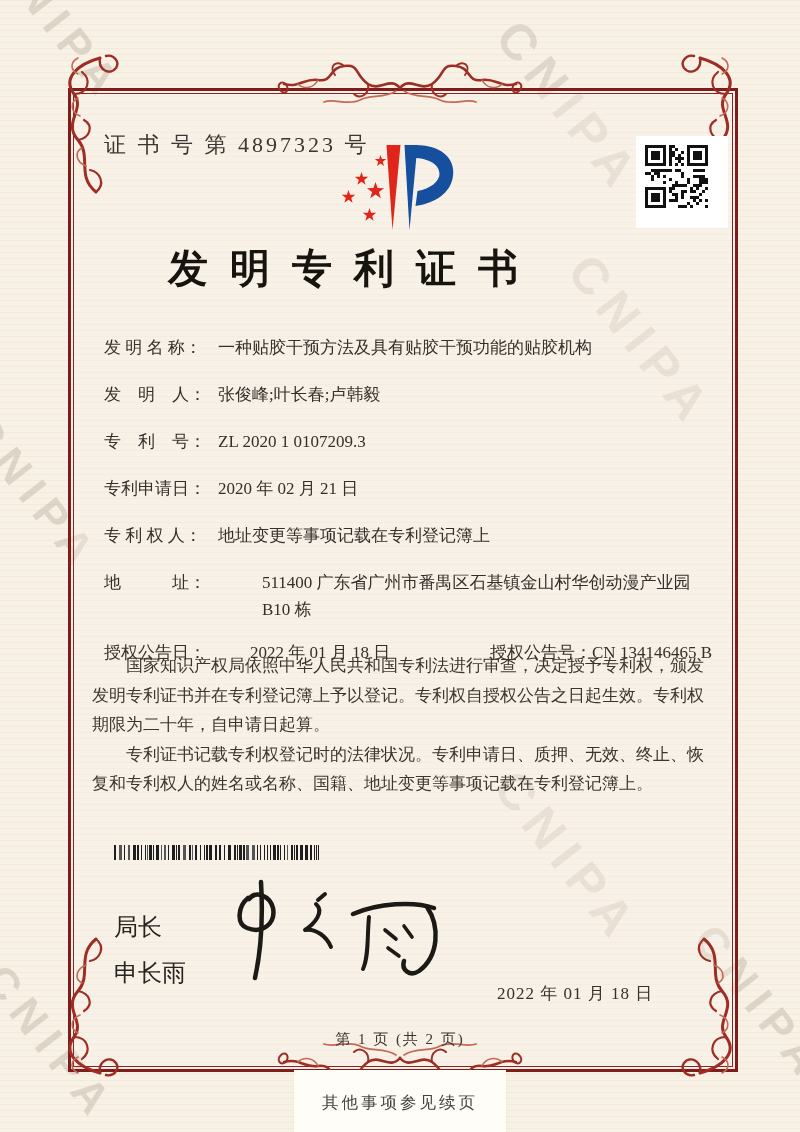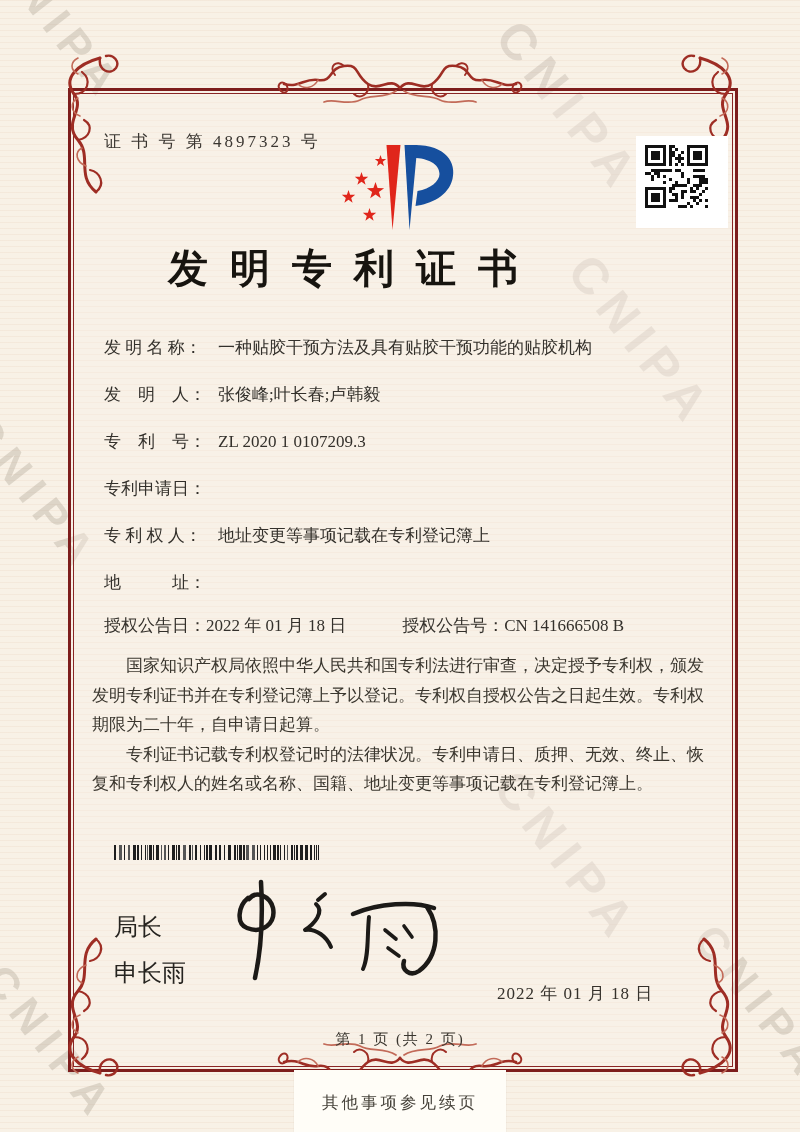--- a/index.html
+++ b/index.html
@@ -23,34 +23,34 @@
     position:absolute;left:68px;top:88px;width:664px;height:978px;
     border:3px solid #7d1d1c;z-index:2;
     background:rgba(250,242,231,0.35);
   }
   .frame-inner{
     position:absolute;left:2px;top:2px;right:2px;bottom:2px;
     border:1px solid #8a2524;
   }
   .ornament{position:absolute;z-index:3;pointer-events:none;}
   .content{position:absolute;left:0;top:0;width:800px;height:1132px;z-index:4;}
-  .cert-no{position:absolute;left:104px;top:130px;font-size:17px;letter-spacing:3px;color:#3a3631;}
+  .cert-no{position:absolute;left:104px;top:130px;font-size:22px;letter-spacing:3px;color:#3a3631;}
   .logo{position:absolute;left:328px;top:133px;}
   .qr-box{position:absolute;left:636px;top:136px;width:92px;height:92px;background:#ffffff;}
   .qr-box svg{position:absolute;left:9px;top:9px;}
   .title{
     position:absolute;left:0;top:241px;width:686px;text-align:center;
     font-size:40px;font-weight:700;letter-spacing:0.55em;text-indent:0.55em;
     color:#17140f;
   }
   .fields{position:absolute;left:104px;top:334px;width:608px;font-size:17px;}
   .field-row{display:flex;line-height:27px;margin-bottom:20px;}
   .field-label{width:114px;flex:0 0 114px;white-space:pre;}
   .field-value{flex:1;}
-  .grant-row{display:flex;line-height:27px;}
+  .grant-row{display:flex;line-height:27px;justify-content:space-between;}
   .grant-right{margin-left:56px;display:flex;}
   .paragraphs{position:absolute;left:92px;top:651px;width:626px;font-size:17px;line-height:29.5px;color:#3a362e;}
   .paragraphs p{margin:0;text-indent:2em;}
   .barcode{position:absolute;left:114px;top:845px;}
   .signer{position:absolute;left:114px;top:911px;font-family:"Liberation Sans","DejaVu Sans",sans-serif;font-size:24px;color:#262420;}
   .signer div{margin-bottom:14px;}
   .signature{position:absolute;left:218px;top:876px;}
   .issue-date{position:absolute;left:470px;top:982px;width:210px;text-align:center;font-size:17px;letter-spacing:1px;color:#35312b;}
   .page-info{position:absolute;left:68px;top:1030px;width:664px;text-align:center;font-size:15px;letter-spacing:2px;color:#3a362f;}
   .cont-note{
@@ -263,34 +263,36 @@
       <div class="field-row">
         <span class="field-label">发　明　人：</span>
         <span class="field-value">张俊峰;叶长春;卢韩毅</span>
       </div>
       <div class="field-row">
         <span class="field-label">专　利　号：</span>
         <span class="field-value">ZL 2020 1 0107209.3</span>
       </div>
       <div class="field-row">
         <span class="field-label">专利申请日：</span>
+        <span class="field-value">2020 年 02 月 21 日</span>
       </div>
       <div class="field-row">
         <span class="field-label">专 利 权 人：</span>
         <span class="field-value">地址变更等事项记载在专利登记簿上</span>
       </div>
       <div class="field-row" style="margin-bottom:16px;gap:44px;">
         <span class="field-label">地　　　址：</span>
+        <span class="field-value">511400 广东省广州市番禺区石基镇金山村华创动漫产业园 B10 栋</span>
       </div>
       <div class="grant-row">
         <span class="field-label" style="width:auto;flex:none;">授权公告日：</span>
         <span>2022 年 01 月 18 日</span>
         <span class="grant-right">
           <span>授权公告号：</span>
-          <span>CN 141666508 B</span>
+          <span>CN 134146465 B</span>
         </span>
       </div>
     </div>
 
     <div class="paragraphs">
       <p>国家知识产权局依照中华人民共和国专利法进行审查，决定授予专利权，颁发发明专利证书并在专利登记簿上予以登记。专利权自授权公告之日起生效。专利权期限为二十年，自申请日起算。</p>
       <p>专利证书记载专利权登记时的法律状况。专利申请日、质押、无效、终止、恢复和专利权人的姓名或名称、国籍、地址变更等事项记载在专利登记簿上。</p>
     </div>
 
     <svg class="barcode" id="barcode-svg" width="205" height="15" viewBox="0 0 205 15">

